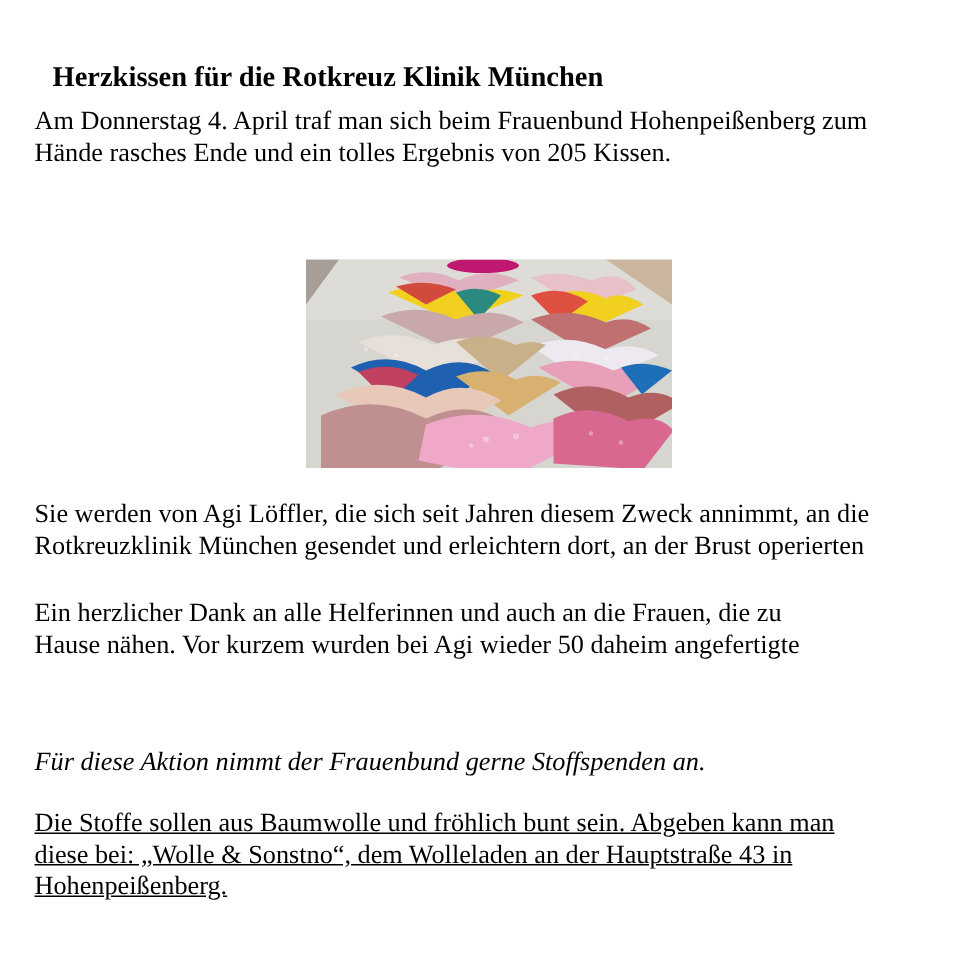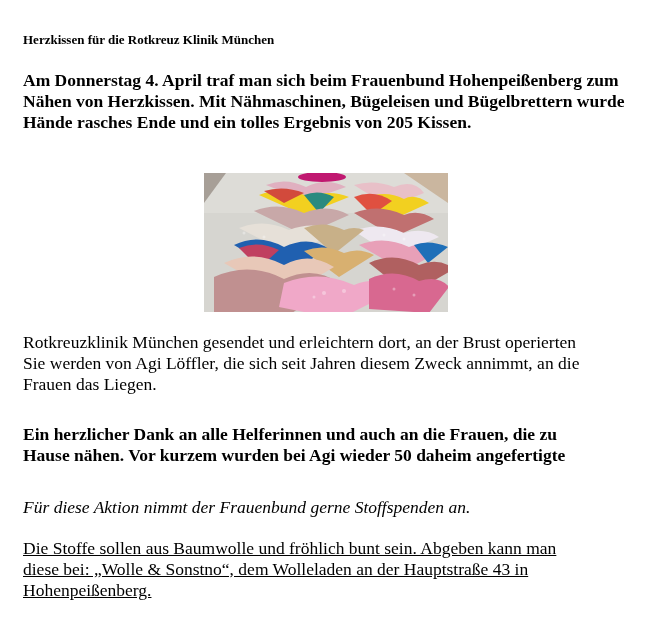--- a/index.html
+++ b/index.html
@@ -1,31 +1,30 @@
 <!DOCTYPE html>
 <html><head>
   <meta charset="utf-8">
   <style>
     html, body { margin: 0; padding: 0; background: #ffffff; }
     body { width: 650px; height: 637px; position: relative; overflow: hidden;
       font-family: "Liberation Serif", "DejaVu Serif", serif; color: #000; }
-    .title { position: absolute; left: 23px; top: 29px; font-size: 13px; font-weight: bold; line-height: 21px; margin: 0; white-space: nowrap; }
+    .title { position: absolute; left: 23px; top: 29px; font-size: 19px; font-weight: bold; line-height: 21px; margin: 12px; white-space: nowrap; }
     .para { position: absolute; left: 23px; width: 610px; font-size: 17.5px; line-height: 21px; margin: 0; }
     .para span { display: block; white-space: nowrap; }
     .photo { position: absolute; left: 204px; top: 173px; width: 244px; height: 139px; overflow: hidden; background: #d8d8d4; }
     .photo svg { display: block; }
   </style>
 </head>
 <body>
 
 <h1 class="title">Herzkissen für die Rotkreuz Klinik München</h1>
 
-<div class="para" style="top:70px;font-weight:bold;">
+<div class="para" style="top:70px;">
   <span>Am Donnerstag 4. April traf man sich beim Frauenbund Hohenpeißenberg zum</span>
-  <span>Nähen von Herzkissen. Mit Nähmaschinen, Bügeleisen und Bügelbrettern wurde</span>
   <span>Hände rasches Ende und ein tolles Ergebnis von 205 Kissen.</span>
 </div>
 
 <div class="photo">
   <svg width="244" height="139" viewBox="0 0 244 139">
     <rect x="0" y="0" width="244" height="139" fill="#d6d5d0"></rect>
     <polygon points="0,0 22,0 0,30" fill="#6a5a50"></polygon>
     <polygon points="200,0 244,0 244,30" fill="#b08860"></polygon>
     <polygon points="0,0 244,0 244,40 0,40" fill="#e4e3de" opacity="0.5"></polygon>
 
@@ -62,26 +61,25 @@
         <circle cx="180" cy="62" r="1.5"></circle>
         <circle cx="200" cy="66" r="1.5"></circle>
       <circle cx="110" cy="124" r="1.5"></circle>
         <circle cx="190" cy="116" r="1.5"></circle>
         <circle cx="210" cy="122" r="1.5"></circle>
     </g>
   </svg>
 </div>
 
 <div class="para" style="top:332px;">
+  <span>Sie werden von Agi Löffler, die sich seit Jahren diesem Zweck annimmt, an die</span>
   <span>Rotkreuzklinik München gesendet und erleichtern dort, an der Brust operierten</span>
-  <span>Sie werden von Agi Löffler, die sich seit Jahren diesem Zweck annimmt, an die</span>
-  <span>Frauen das Liegen.</span>
 </div>
 
-<div class="para" style="top:424px;font-weight:bold;">
+<div class="para" style="top:398px;">
   <span>Ein herzlicher Dank an alle Helferinnen und auch an die Frauen, die zu</span>
   <span>Hause nähen. Vor kurzem wurden bei Agi wieder 50 daheim angefertigte</span>
 </div>
 
 <div class="para" style="top:497px;font-style:italic;">
   <span>Für diese Aktion nimmt der Frauenbund gerne Stoffspenden an.</span>
 </div>
 
 <div class="para" style="top:538px;text-decoration:underline;">
   <span>Die Stoffe sollen aus Baumwolle und fröhlich bunt sein. Abgeben kann man</span>

